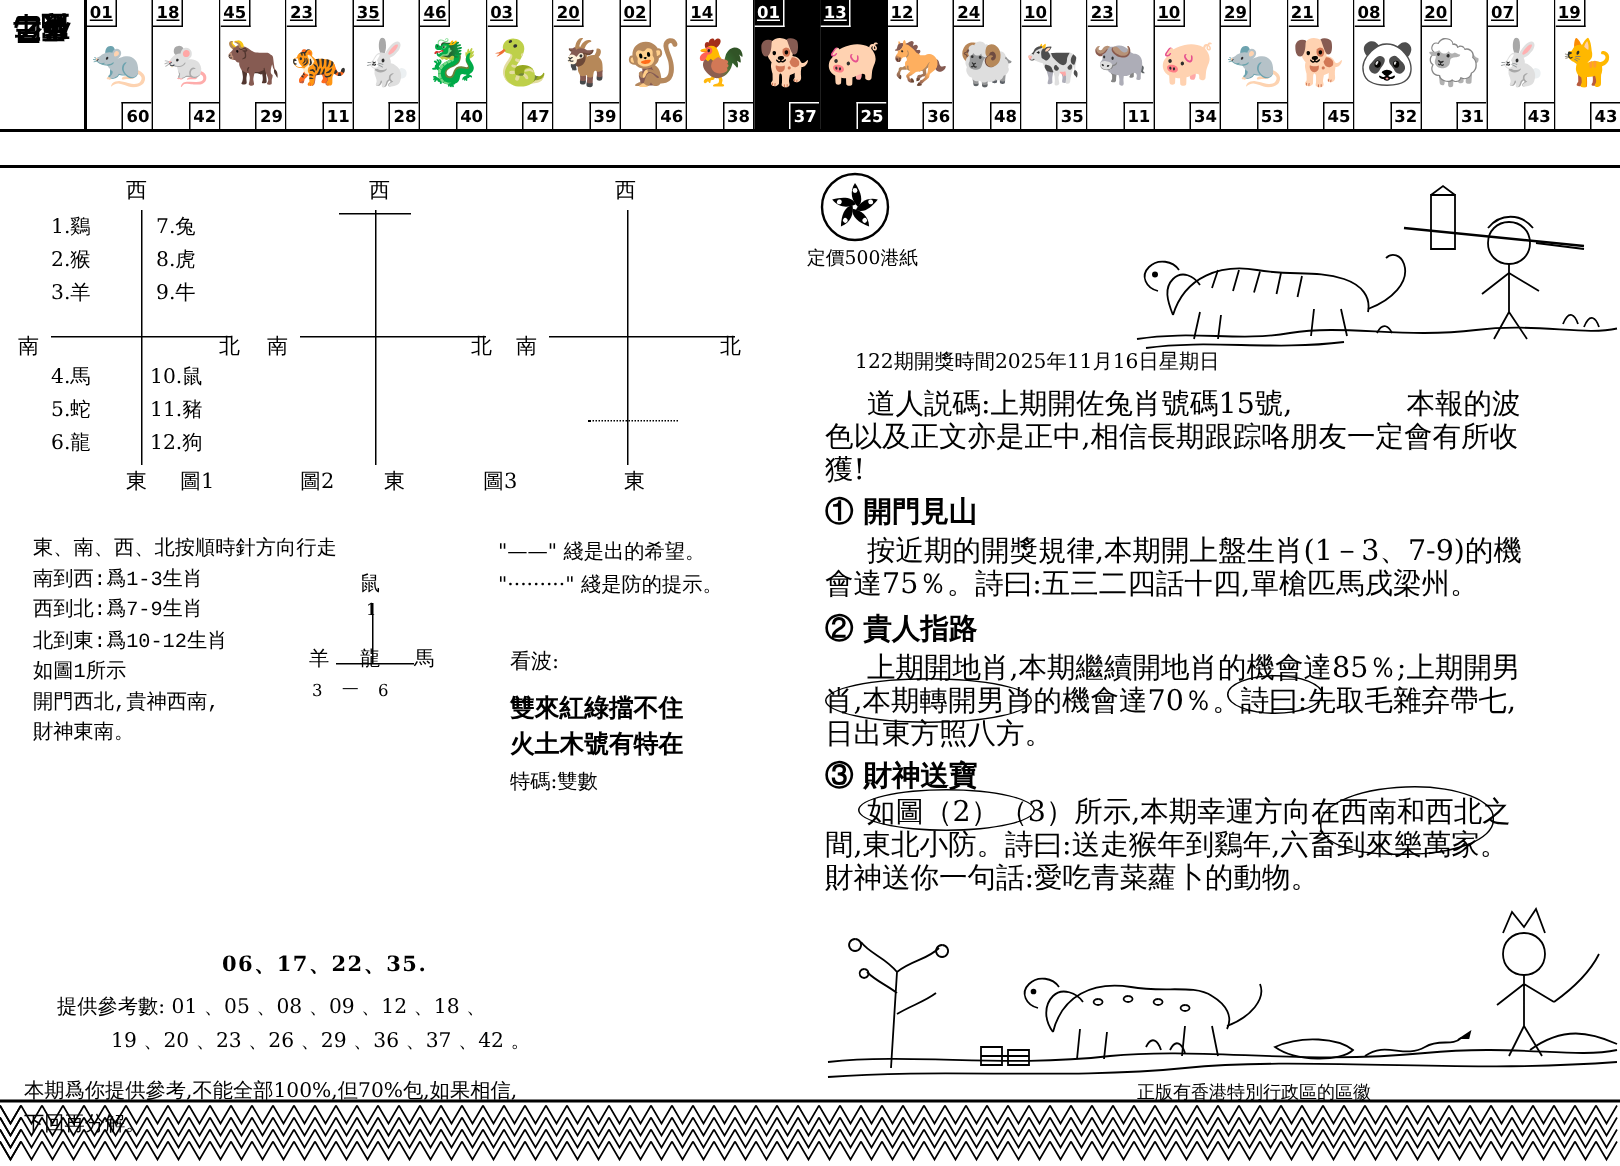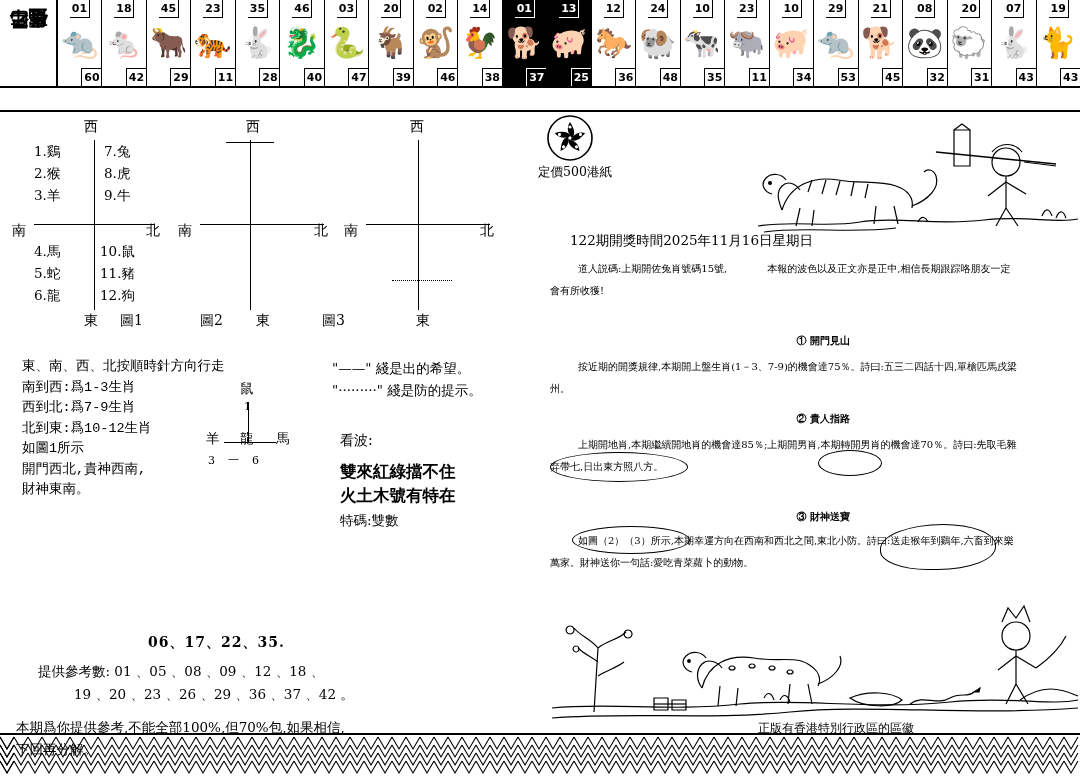--- a/index.html
+++ b/index.html
@@ -31,21 +31,21 @@
     box-sizing:border-box; background:#fff; overflow:hidden;
   }
   .zcell:last-child { border-right:none; }
   .zcell.inv { background:#000; }
   .znum {
     position:absolute; width:20px; height:18px;
     font-size:11px; font-weight:bold; font-family:"DejaVu Sans", sans-serif;
     display:flex; align-items:center; justify-content:center;
     border:1px solid #000; box-sizing:border-box; background:#fff;
   }
-  .znum.tl { left:12px; top:0; border-left:none; border-top:none; }
+  .znum.tl { left:0; top:0; border-left:none; border-top:none;text-decoration:underline; }
   .znum.br { right:0; bottom:0; border-right:none; border-bottom:none; }
   .zcell.inv .znum { background:#000; color:#fff; border-color:#fff; }
   .zanimal {
     position:absolute; left:0; right:0; top:16px; bottom:16px;
     display:flex; align-items:center; justify-content:center;
     font-size:30px; line-height:1;
     color:#111;
   }
   .zcell.inv .zanimal { color:#fff; }
 
@@ -121,24 +121,24 @@
 
   .tigerart {
     position:absolute; left:236px; top:10px; width:324px; height:120px;
   }
 
   .draw-date {
     position:absolute; left:50px; top:120px; font-size:13.5px;
     font-family:"DejaVu Serif", serif;
   }
   .para {
-    position:absolute; font-size:10px; font-family:"DejaVu Serif", serif;
+    position:absolute; font-size:19px; font-family:"DejaVu Serif", serif;
     line-height:22px; width:470px; left:30px;
   }
-  .sect-title { font-weight:bold;text-align:right; }
+  .sect-title { font-weight:bold; }
   .circle-ellipse {
     position:absolute; border:1.7px solid #000; border-radius:50%;
     pointer-events:none;
   }
 
   .bottomart { position:absolute; left:30px; top:480px; width:530px; height:132px; }
   .bottom-caption {
     position:absolute; left:238px; top:608px; font-size:12px;
     font-family:"DejaVu Serif", serif;
   }

